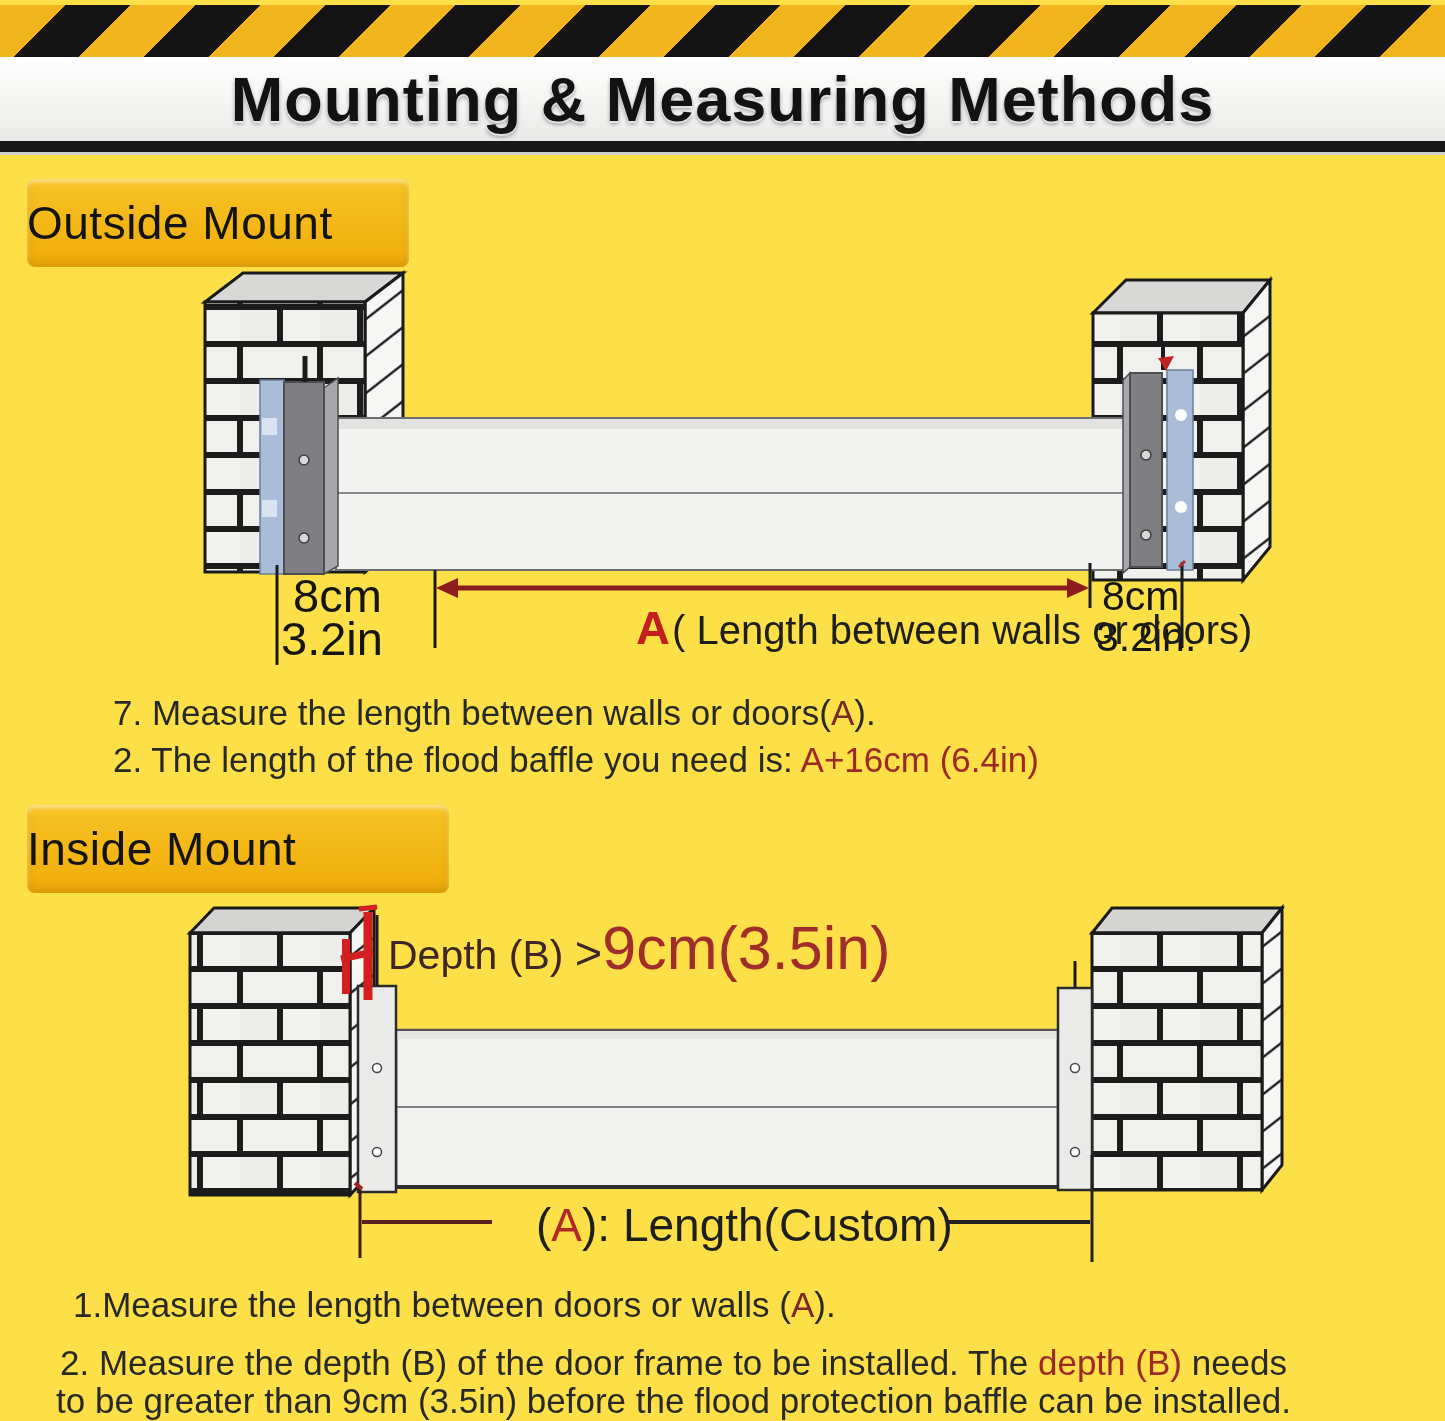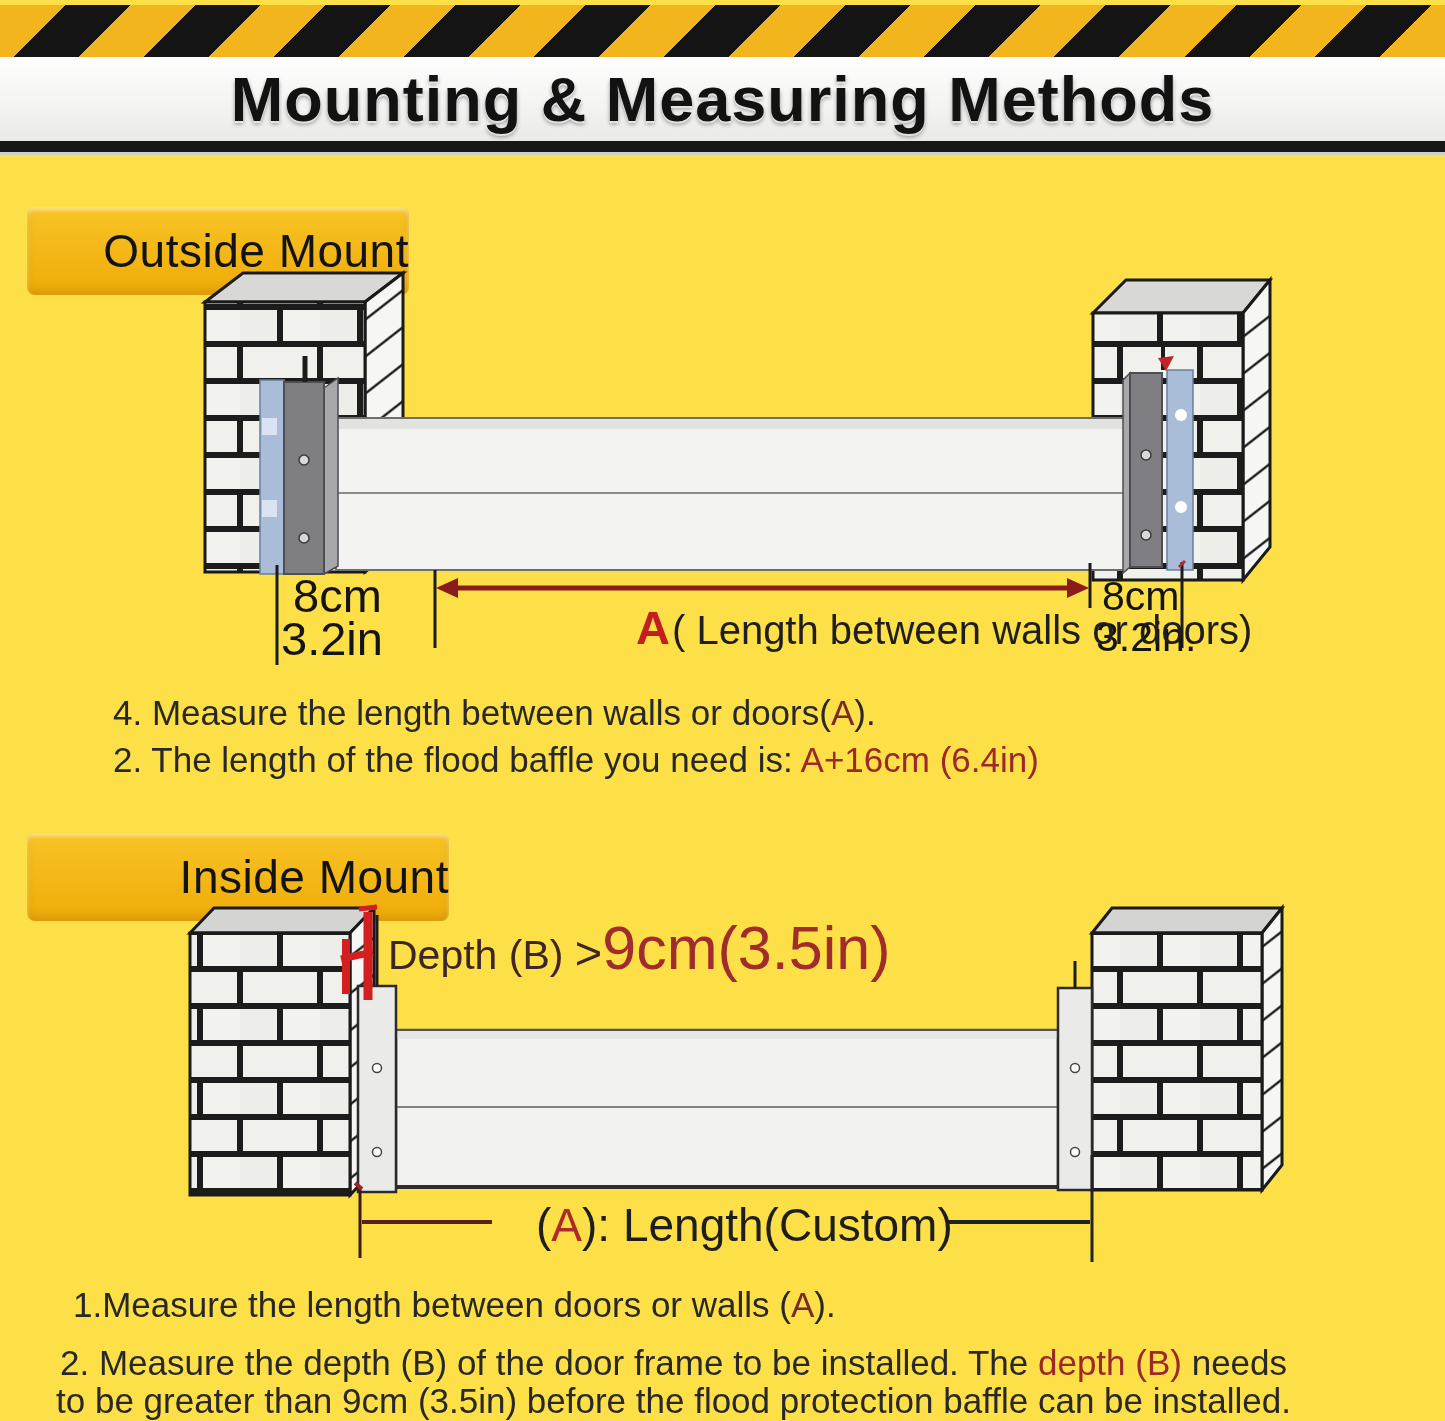--- a/index.html
+++ b/index.html
@@ -13,23 +13,23 @@
     background:repeating-linear-gradient(135deg,#f2b51d 0 46px,#141414 46px 92px);}
   .titleband{left:0;top:57px;width:1445px;height:84px;
     background:linear-gradient(180deg,#fefefe 0%,#f3f3f1 60%,#e9e9e7 100%);
     display:flex;align-items:center;justify-content:center;}
   .title{font-size:63px;font-weight:700;color:#121212;letter-spacing:1px;
     text-shadow:0 2px 0 rgba(255,255,255,.65), 0 3px 4px rgba(0,0,0,.38);}
   .blackbar{left:0;top:141px;width:1445px;height:11px;background:#171717;
     border-bottom:3px solid #cfcfcd;}
   
   .badge{background:linear-gradient(180deg,#f8c326,#efac08);
-    border-radius:8px;display:flex;align-items:center;justify-content:flex-end;
+    border-radius:8px;display:flex;align-items:center;justify-content:flex-start;
     font-size:46px;color:#131313;letter-spacing:.5px;
-    box-shadow:inset 0 -5px 8px rgba(150,95,0,.25), inset 0 3px 4px rgba(255,240,180,.8);margin-top:28px;}
+    box-shadow:inset 0 -5px 8px rgba(150,95,0,.25), inset 0 3px 4px rgba(255,240,180,.8);}
   .badge-outside{left:27px;top:179px;width:382px;height:88px;}
   .badge-inside{left:27px;top:805px;width:422px;height:88px;}
   
   .dim{color:#141414;white-space:nowrap;line-height:1;}
   .dimL{font-size:47px;}
   .dimR{font-size:41px;}
   .alabel{font-size:40px;color:#1e1e1e;white-space:nowrap;line-height:1;}
   .alabel .reda{font-size:47px;font-weight:700;color:#c41e1e;padding-right:2px;}
   .instr{font-size:35px;color:#282828;white-space:nowrap;line-height:1.1;}
   .redtxt{color:#9c2828;}
@@ -128,21 +128,21 @@
 
   <div class="abs dim dimL" style="left:293px;top:572px">8cm</div>
   <div class="abs dim dimL" style="left:281px;top:615px">3.2in</div>
   <div class="abs dim dimR" style="left:1102px;top:576px">8cm</div>
   <div class="abs dim dimR" style="left:1096px;top:617px">3.2in.</div>
   <div class="abs alabel" style="left:636px;top:604px">
     <span class="reda">A</span><span>( Length between walls or doors)</span>
   </div>
 
   <div class="abs instr" style="left:113px;top:694px">
-    <span>4. Measure the length between walls or doors(</span><span class="subred">A</span><span>).</span>
+    <span>7. Measure the length between walls or doors(</span><span class="subred">A</span><span>).</span>
   </div>
   <div class="abs instr" style="left:113px;top:741px">
     <span>2. The length of the flood baffle you need is: </span><span class="redtxt">A+16cm (6.4in)</span>
   </div>
 
   <div class="abs badge badge-inside">
     <span>Inside Mount</span>
   </div>
 
   <svg class="abs" style="left:0;top:895px" width="1445" height="400" viewBox="0 0 1445 400">

